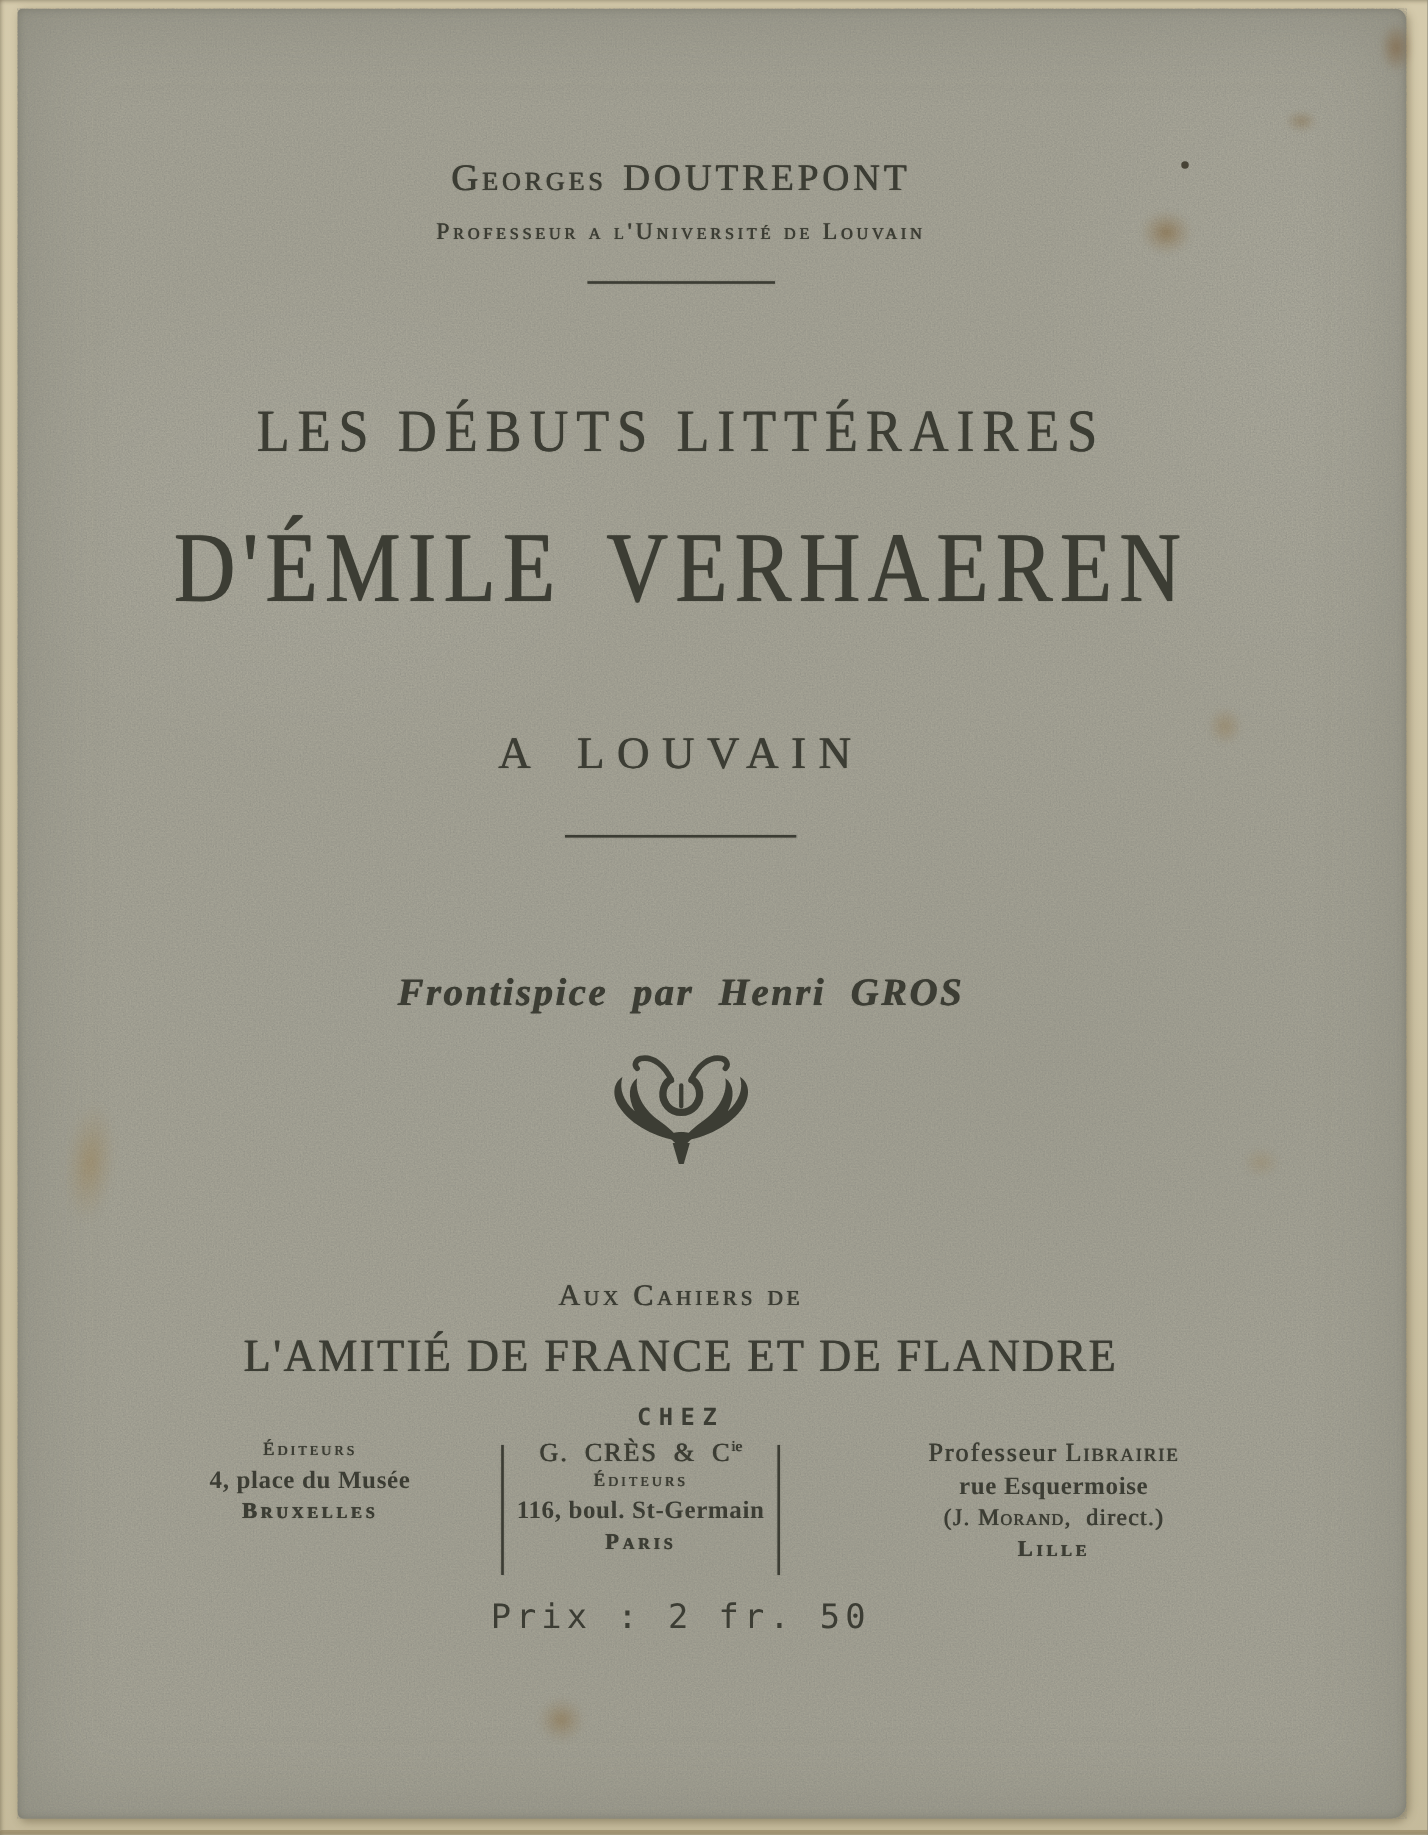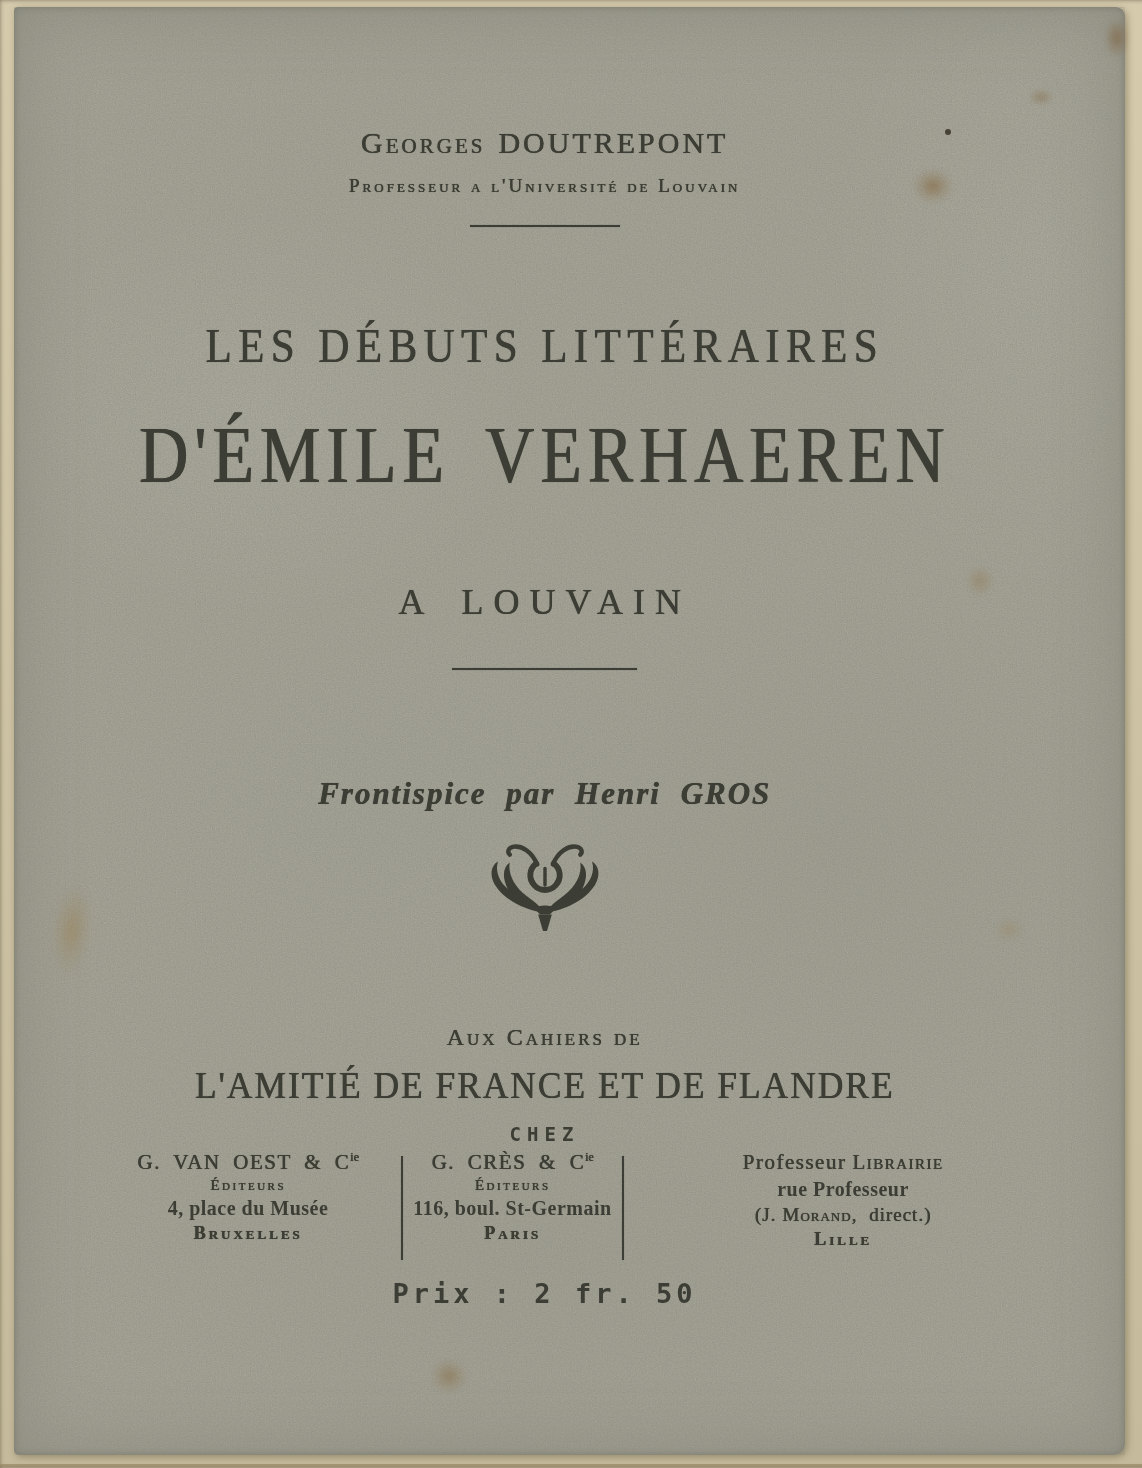--- a/index.html
+++ b/index.html
@@ -70,21 +70,21 @@
   .pub-col.c3{flex:1;}
   .divider{width:2px;background:var(--ink,#3c3d34);margin:6px 0 4px 0;box-shadow:0 0 1px rgba(60,61,52,.6);}
   .pub-name{font-size:21px;letter-spacing:1.5px;word-spacing:6px;}
   .pub-name .sup{font-size:12px;vertical-align:super;letter-spacing:0;}
   .pub-role{font-size:15px;letter-spacing:2.5px;margin-top:2px;font-variant:small-caps;font-family:Liberation Serif, serif;}
   .pub-addr{font-size:20px;font-weight:bold;margin-top:3px;letter-spacing:.5px;}
   .pub-city{font-size:18px;letter-spacing:3px;margin-top:2px;font-variant:small-caps;font-weight:bold;}
   .pub-dir{font-size:19px;margin-top:3px;letter-spacing:1px;word-spacing:6px;}
   .mL{margin-left:6px;}
 
-  .price{top:1273px;font-family:"DejaVu Sans Mono", monospace;font-weight:bold;font-size:27px;letter-spacing:4px;}
+  .price{top:1273px;font-family:"DejaVu Sans Mono", monospace;font-weight:normal;font-size:27px;letter-spacing:4px;}
 
   .stain{position:absolute;border-radius:50%;pointer-events:none;}
   .st-a{left:912px;top:168px;width:42px;height:36px;background:radial-gradient(closest-side, rgba(128,96,50,.55), rgba(128,96,50,.18) 60%, transparent);filter:blur(2px);}
   .st-b{left:1028px;top:88px;width:26px;height:18px;background:radial-gradient(closest-side, rgba(125,98,58,.4), transparent);filter:blur(1.5px);}
   .st-dot{left:945px;top:129px;width:6px;height:6px;background:rgba(55,50,38,.85);filter:blur(.5px);}
   .st-c{left:52px;top:882px;width:40px;height:96px;background:radial-gradient(closest-side, rgba(150,116,58,.38), rgba(150,116,58,.12) 60%, transparent);filter:blur(3px);transform:rotate(6deg);}
   .st-d{left:966px;top:566px;width:28px;height:30px;background:radial-gradient(closest-side, rgba(140,108,60,.35), transparent);filter:blur(2px);}
   .st-e{left:430px;top:1358px;width:38px;height:36px;background:radial-gradient(closest-side, rgba(132,100,52,.45), rgba(132,100,52,.15) 60%, transparent);filter:blur(2px);}
   .st-f{left:994px;top:918px;width:30px;height:24px;background:radial-gradient(closest-side, rgba(150,120,70,.25), transparent);filter:blur(2px);}
   .st-corner{left:1104px;top:18px;width:26px;height:40px;background:radial-gradient(closest-side, rgba(120,85,45,.5), transparent);filter:blur(2px);border-radius:40%;}
@@ -139,36 +139,35 @@
         </g>
       </svg>
     </div>
 
     <div class="row series1 soft">Aux Cahiers de</div>
     <div class="row series2 soft">L'AMITIÉ DE FRANCE ET DE FLANDRE</div>
     <div class="row chez">CHEZ</div>
 
     <div class="pub-row">
       <div class="pub-col c1">
-        <div class="pub-name soft"><span>G. VAN OEST &amp; C</span><span class="sup">ie</span></div>
         <div class="pub-role soft">Éditeurs</div>
         <div class="pub-addr">4, place du Musée</div>
         <div class="pub-city soft">Bruxelles</div>
       </div>
       <div class="divider"></div>
       <div class="pub-col c2">
         <div class="pub-name soft"><span>G. CRÈS &amp; C</span><span class="sup">ie</span></div>
         <div class="pub-role soft">Éditeurs</div>
         <div class="pub-addr">116, boul. St-Germain</div>
         <div class="pub-city soft">Paris</div>
       </div>
       <div class="divider"></div>
       <div class="pub-col c3">
         <div class="pub-name soft"><span>Professeur</span><span class="sc mL">Librairie</span></div>
-        <div class="pub-addr">rue Professeur</div>
+        <div class="pub-addr">rue Esquermoise</div>
         <div class="pub-dir soft"><span>(J.</span><span class="sc mL">Morand</span><span>, direct.)</span></div>
         <div class="pub-city soft">Lille</div>
       </div>
     </div>
 
     <div class="row price">Prix : 2 fr. 50</div>
   </div>
 
   <div class="stain st-a"></div>
   <div class="stain st-b"></div>

